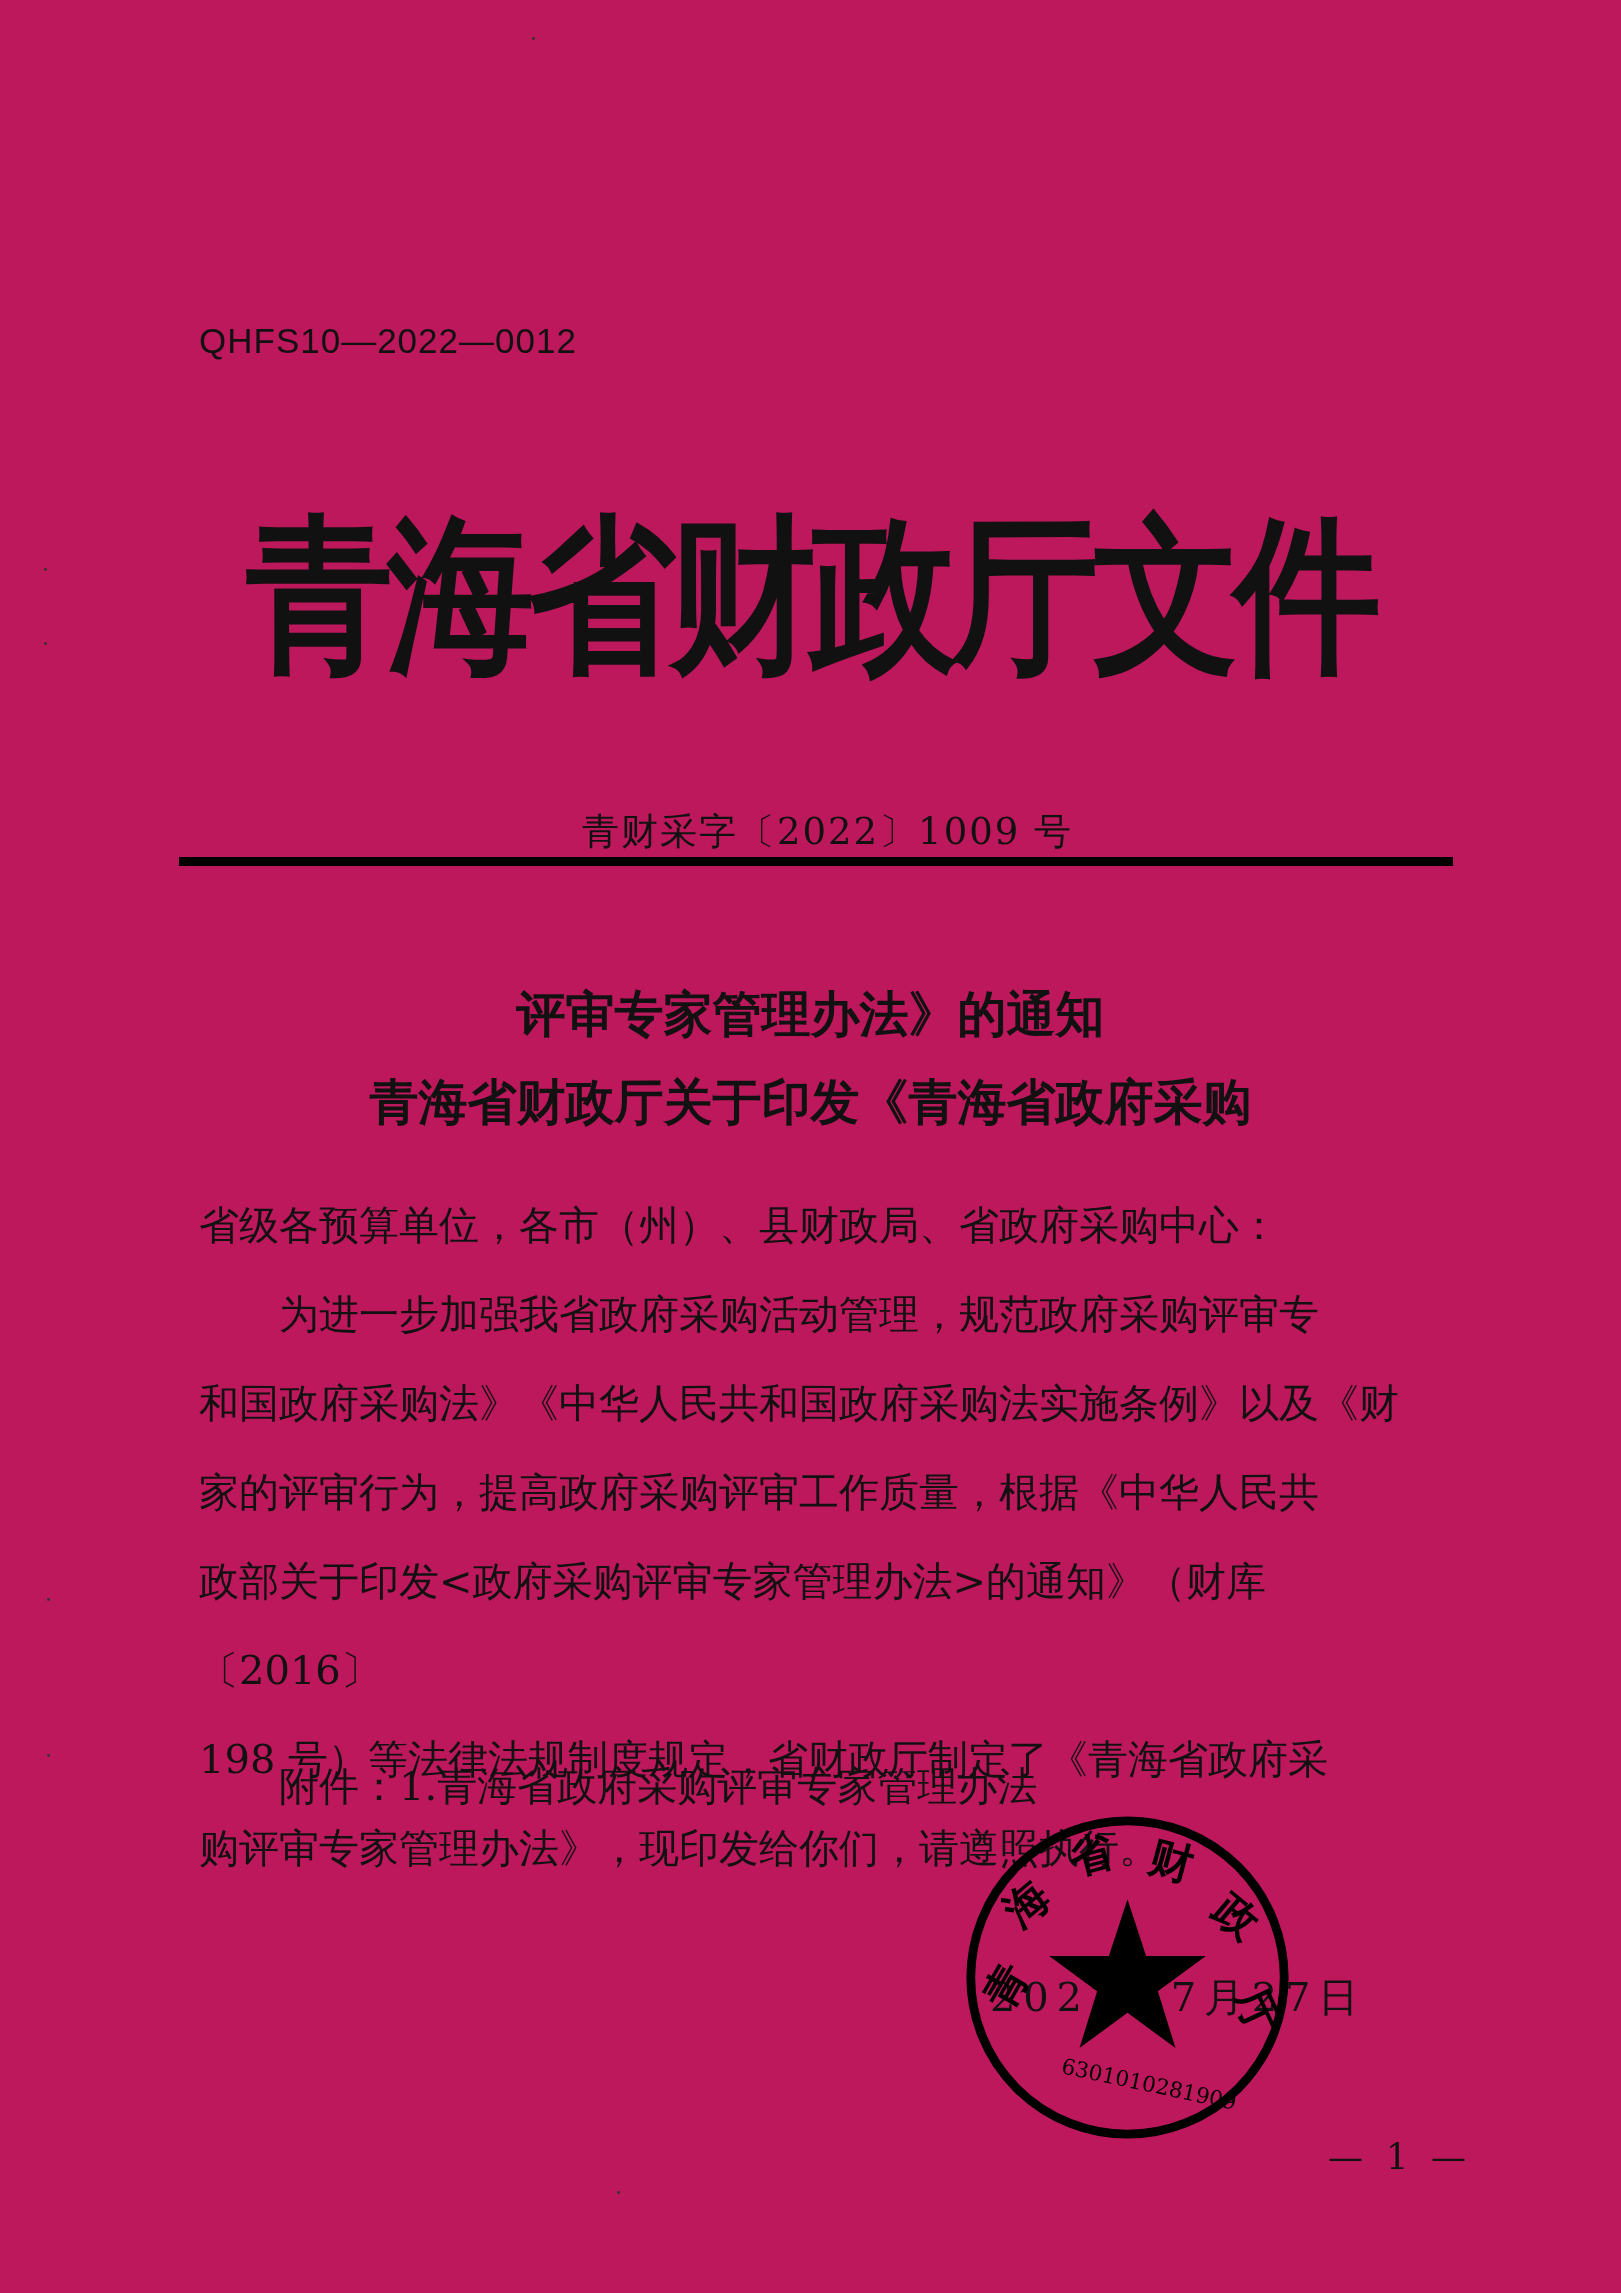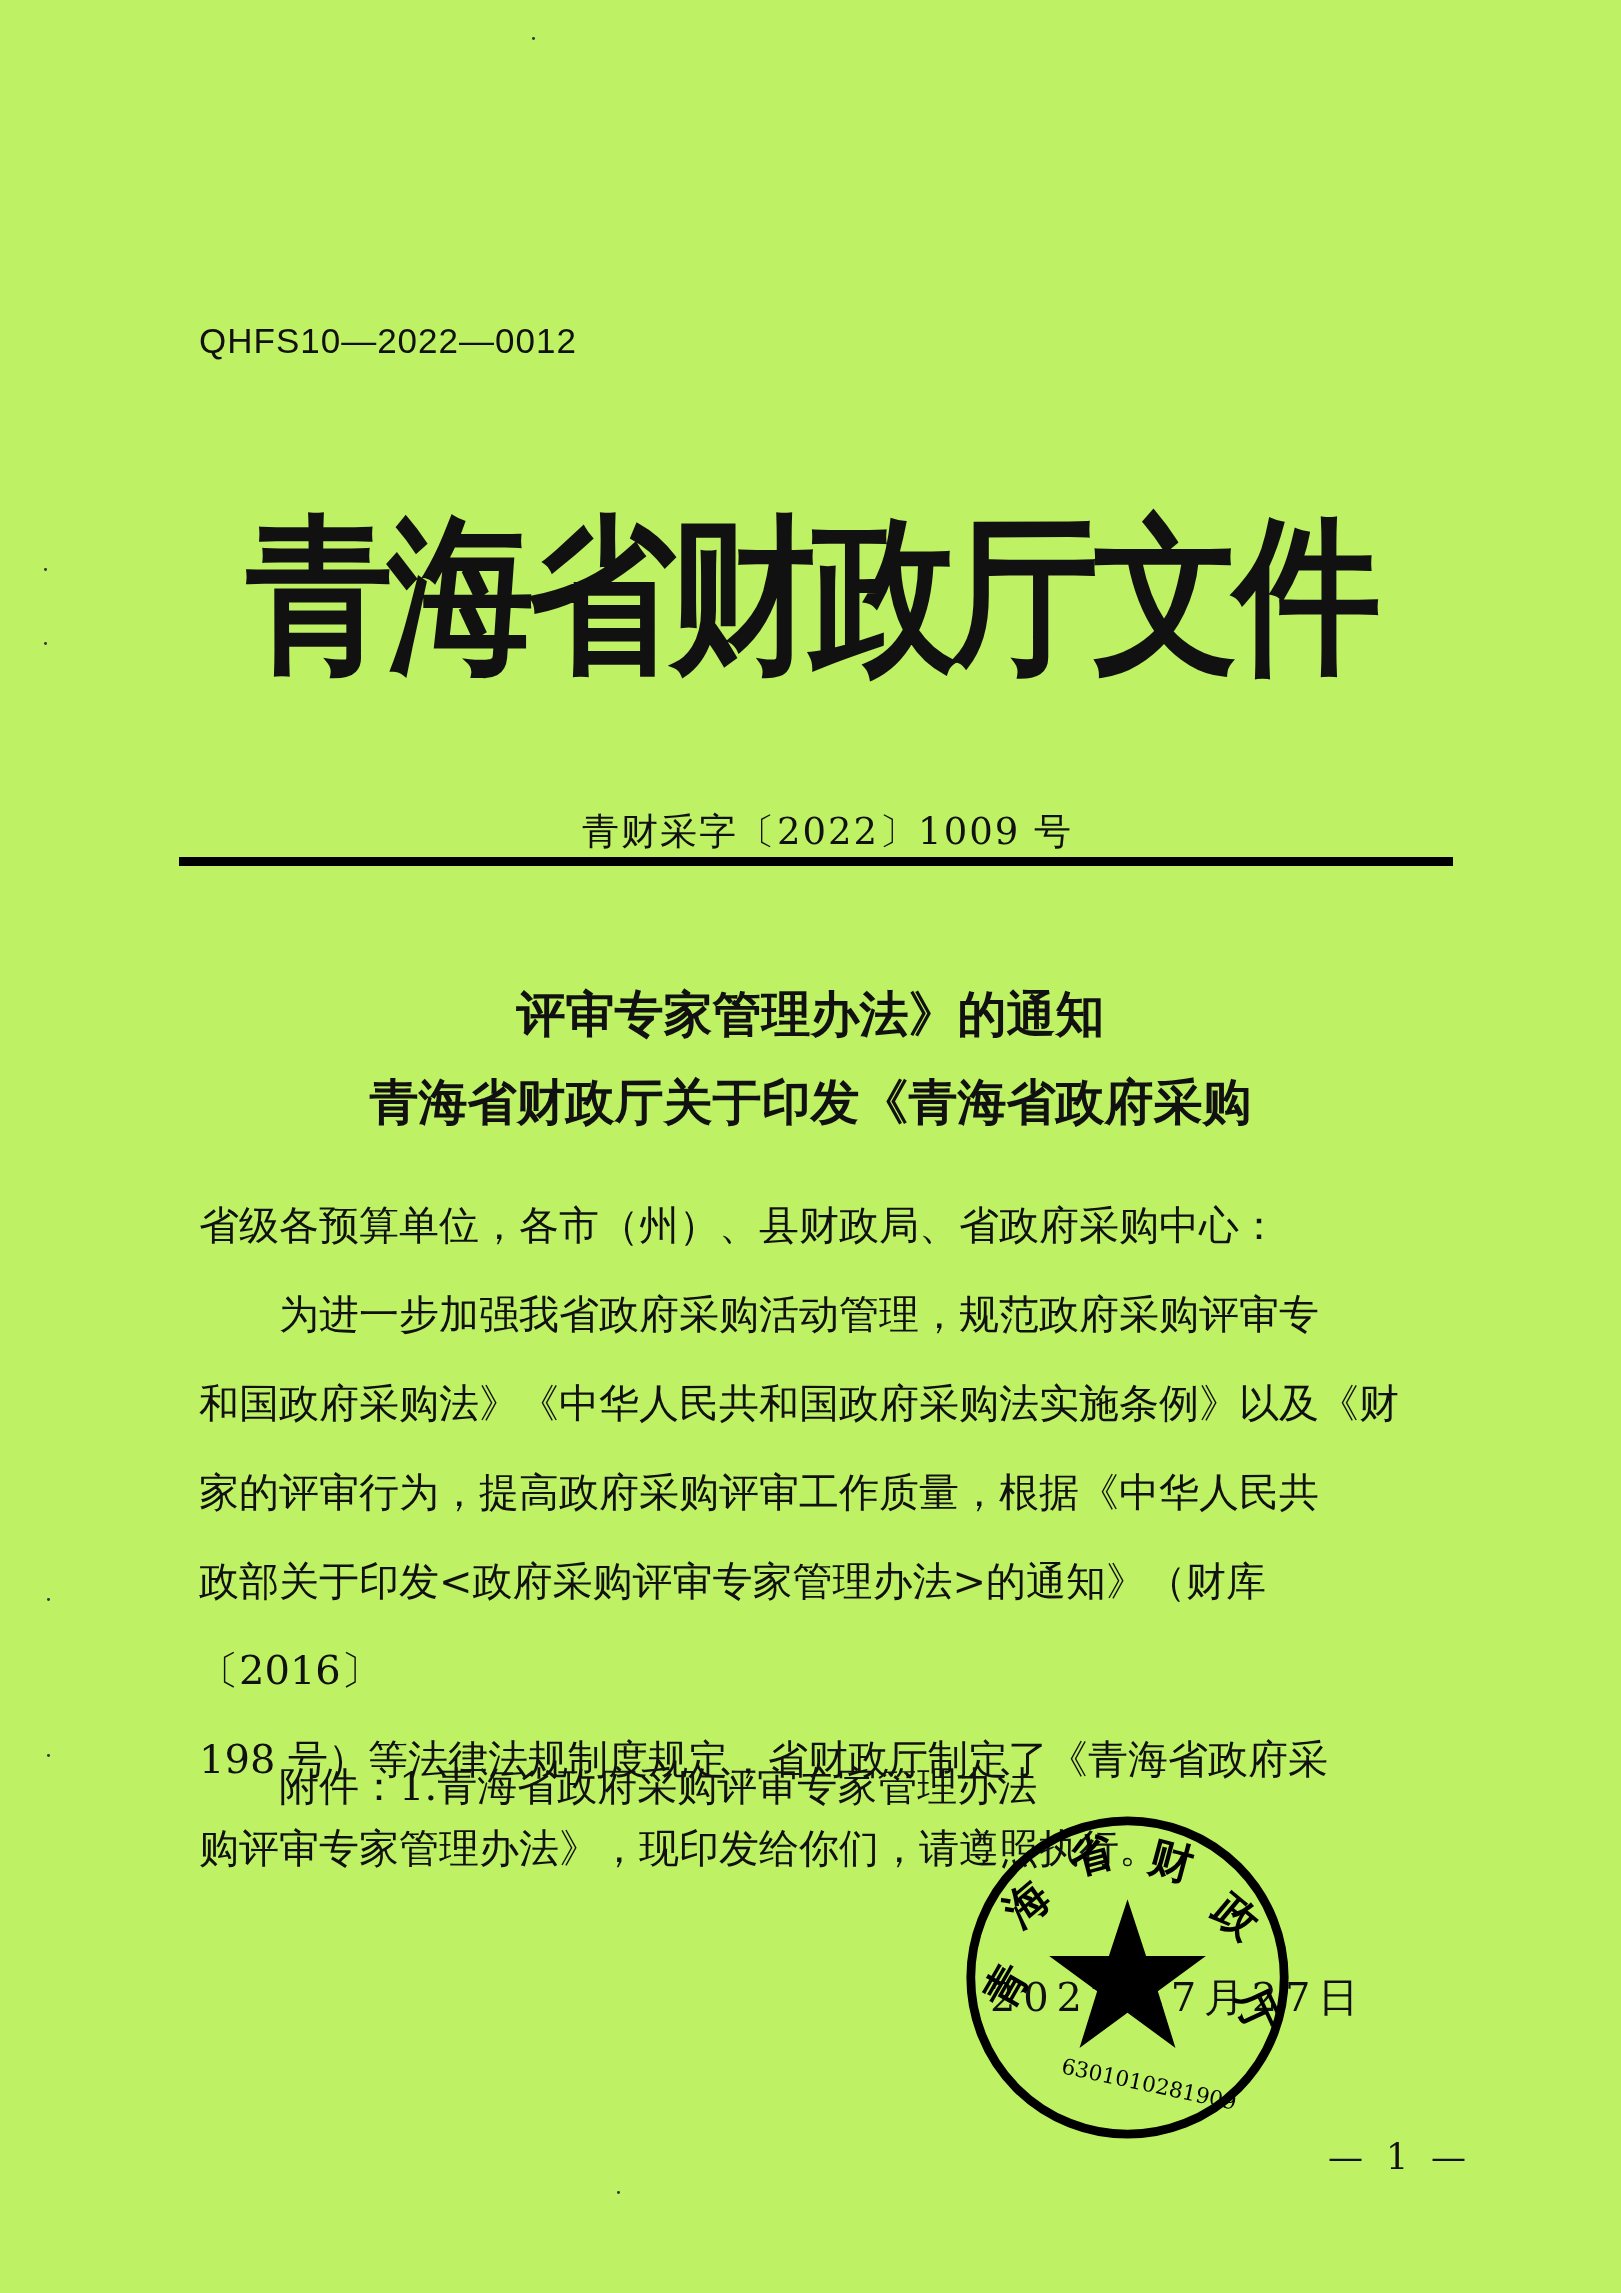--- a/index.html
+++ b/index.html
@@ -1,17 +1,17 @@
 <!DOCTYPE html>
 <html><head>
 <meta charset="utf-8">
 <style>
   html, body { margin: 0; padding: 0; background: #ffffff; }
   body { width: 1621px; height: 2294px; position: relative; overflow: hidden; color: #111; }
-  .page { position: absolute; left: 0; top: 0; width: 1621px; height: 2294px; background: #bef264; }
+  .page { position: absolute; left: 0; top: 0; width: 1621px; height: 2294px; background: #be185d; }
 
   .doc-code {
     position: absolute; left: 199px; top: 321px;
     font-family: "Liberation Sans", sans-serif; font-size: 35px; letter-spacing: 1px;
   }
   .masthead {
     position: absolute; left: 0; width: 1621px; top: 510px; text-align: center;
     font-family: "DejaVu Serif", serif; font-weight: bold; font-size: 147px;
     letter-spacing: -5.9px; transform: scaleY(1.15); transform-origin: top center;
     line-height: 1;

